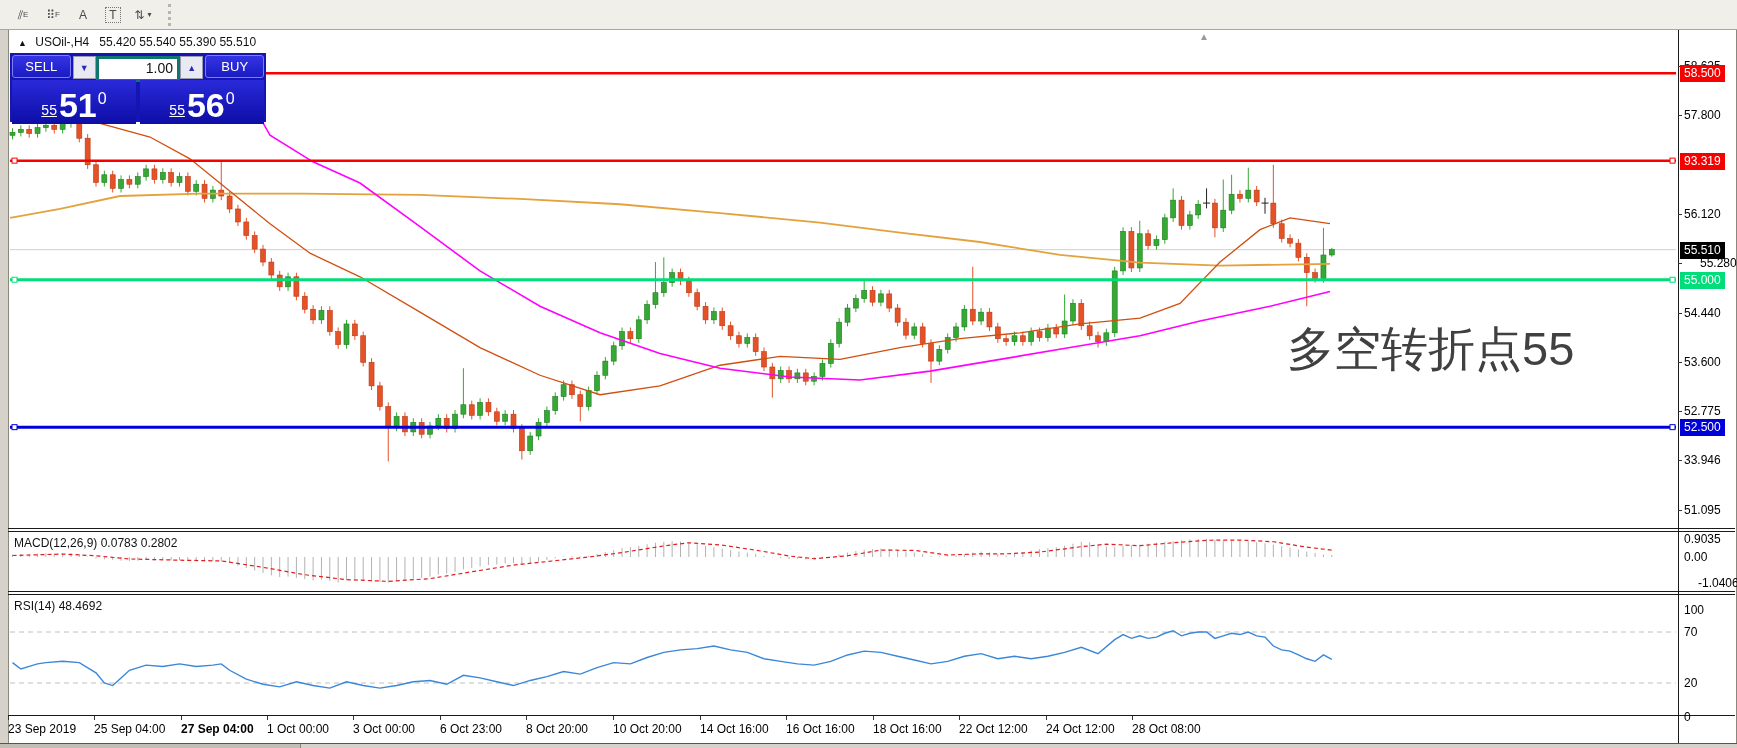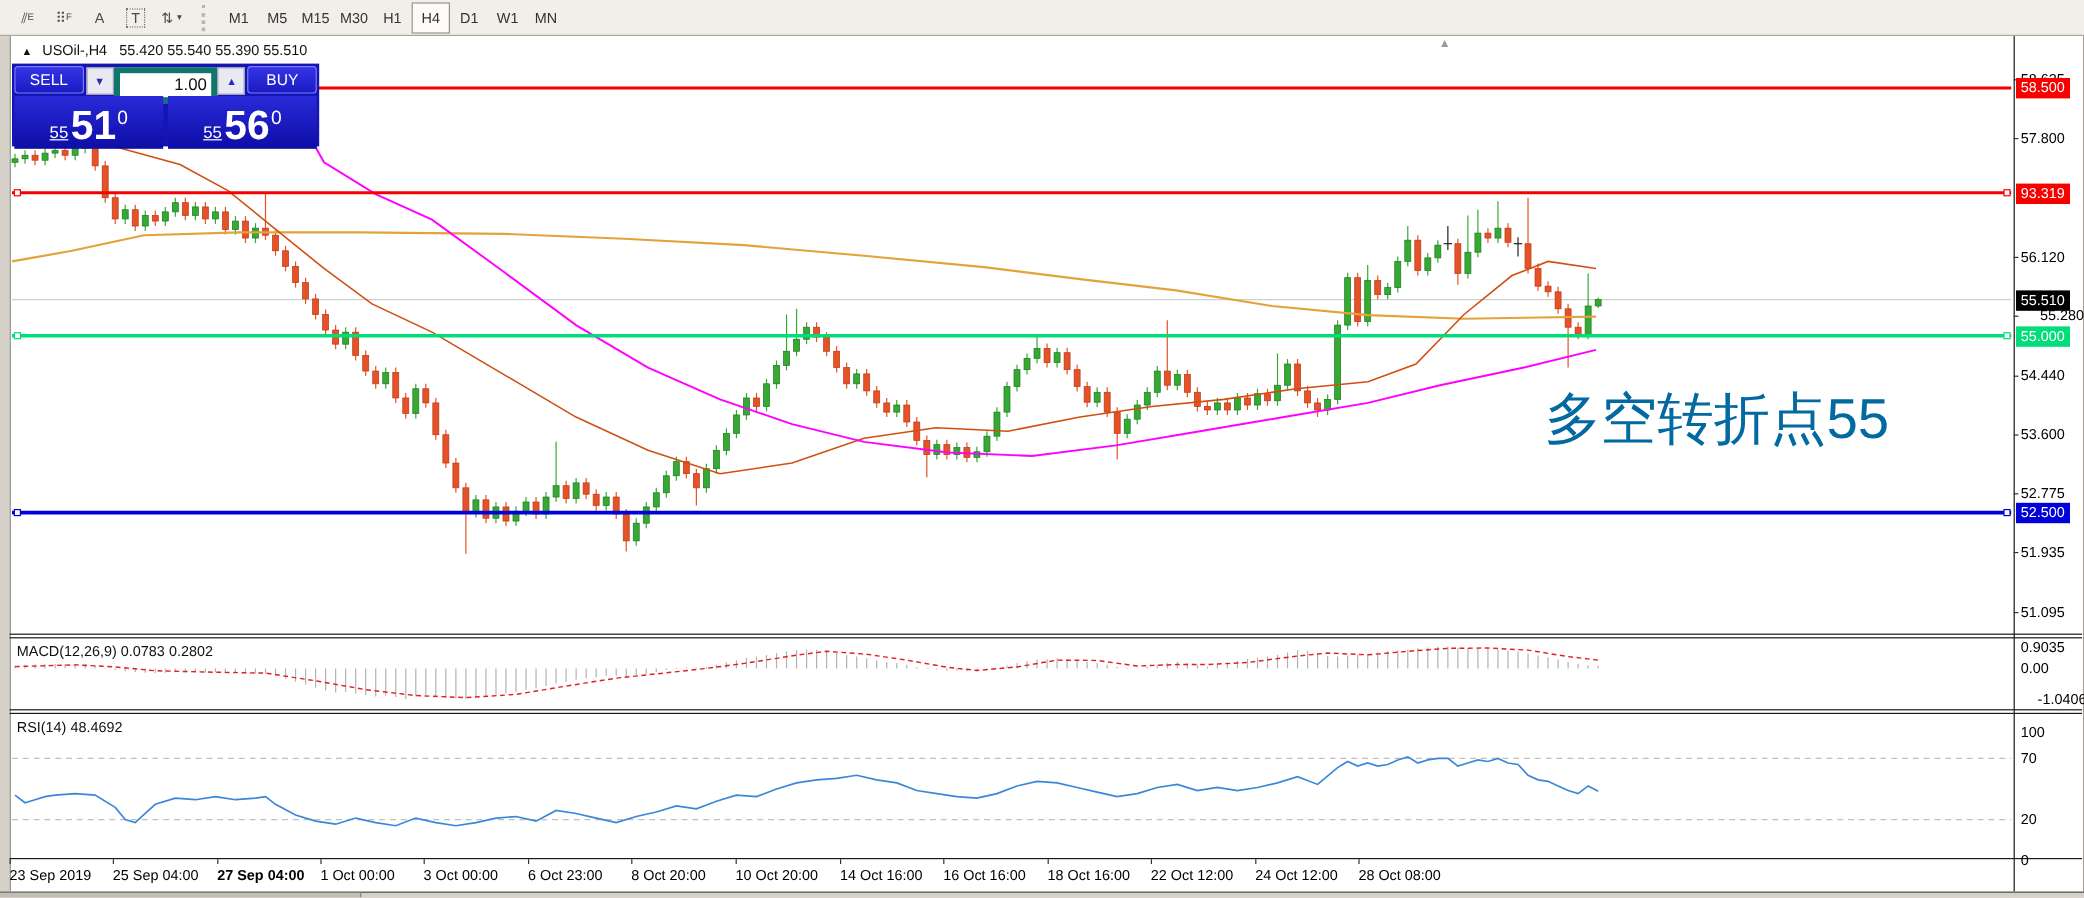--- a/index.html
+++ b/index.html
@@ -16,37 +16,37 @@
   .sep{position:absolute;left:8px;width:1727px;height:1px;background:#1a1a1a;}
   #axisline{position:absolute;left:1678px;top:30px;width:1px;height:713px;background:#1a1a1a;}
   
   #title{position:absolute;left:18px;top:35px;font-size:12px;color:#111;}
   #title .tri{font-size:9px;margin-right:5px;}
   
   #trade{position:absolute;left:10px;top:53px;width:256px;height:69px;background:#1515b4;z-index:6;}
   .trow1{position:absolute;left:0;top:2px;width:256px;height:23px;display:flex;}
   .tbtn-trade{width:58px;height:21px;margin:0 2px;background:linear-gradient(#3434e4,#1b1bc4);border:1px solid #7d7dff;border-radius:3px;color:#fff;font-size:13px;display:flex;align-items:center;justify-content:center;}
   .spin{width:22px;height:21px;margin:1px 0;background:#e9e9f2;border:1px solid #9a9ab4;display:flex;align-items:center;justify-content:center;color:#2a2ac0;font-size:9px;}
-  .lot{width:76px;height:19px;margin:1px 0;background:#fff;border:5px solid #0f766e;font-size:14px;color:#111;text-align:right;padding:1px 4px 0 0;}
+  .lot{width:76px;height:19px;margin:1px 0;background:#fff;border:3px solid #0f766e;font-size:14px;color:#111;text-align:right;padding:1px 4px 0 0;}
   .trow2{position:absolute;left:0;top:27px;width:256px;height:42px;display:flex;}
   .pbox{width:124px;height:42px;margin:0 2px;background:linear-gradient(#2a2ada,#0d0da6);color:#fff;display:flex;align-items:flex-end;justify-content:center;padding-bottom:2px;}
   .pbox .sm{font-size:14px;margin:0 2px 4px 0;text-decoration:underline;}
   .pbox .big{font-size:34px;line-height:34px;font-weight:bold;}
   .pbox .sup{font-size:16px;margin:0 0 14px 1px;}
   
   .pl{position:absolute;left:1684px;font-size:12px;color:#000;white-space:nowrap;}
   .badge{position:absolute;left:1680px;font-size:12px;color:#fff;padding:1px 4px 2px 4px;white-space:nowrap;}
   .tick{position:absolute;left:1678px;width:4px;height:1px;background:#333;}
   .ind-label{position:absolute;font-size:12px;color:#111;z-index:3;}
   .il-r{position:absolute;font-size:12px;color:#000;left:1684px;}
   
   .datelbl{position:absolute;top:722px;font-size:12px;color:#000;white-space:nowrap;}
   .dtick{position:absolute;top:716px;width:1px;height:4px;background:#333;}
   
-  #anno{position:absolute;left:1287px;top:318px;font-size:47px;color:#0369a1;z-index:5;white-space:nowrap;font-family:"Liberation Sans",sans-serif;}
+  #anno{position:absolute;left:1287px;top:318px;font-size:47px;color:#404040;z-index:5;white-space:nowrap;font-family:"Liberation Sans",sans-serif;}
   
   #shiftmark{position:absolute;left:1199px;top:31px;color:#9a9a9a;font-size:10px;z-index:2;}
   
   #bottom{position:absolute;left:0;top:743px;width:1737px;height:5px;background:#d6d2ca;border-top:1px solid #555;}
   #hthumb{position:absolute;left:0;top:744px;width:300px;height:4px;background:#c2beb4;border-right:1px solid #8a877d;}
 </style>
 </head>
 <body>
 <div id="stage">
 
@@ -64,31 +64,20 @@
         <span>A</span>
       </div>
     <div class="tbtn">
         <span style="border:1px dotted #777;padding:0 3px">T</span>
       </div>
     <div class="tbtn">
         <span>⇅</span>
         <span style="font-size:8px;margin-left:3px">▾</span>
       </div>
     <div class="tbsep"></div>
-    <div id="tfbar" style="display:flex">
-        <div class="tf">M1</div>
-        <div class="tf">M5</div>
-        <div class="tf">M15</div>
-        <div class="tf">M30</div>
-        <div class="tf">H1</div>
-        <div class="tf active">H4</div>
-        <div class="tf">D1</div>
-        <div class="tf">W1</div>
-        <div class="tf">MN</div>
-      </div>
   </div>
 
   <div id="chartwin"></div>
 
   <svg id="cv" width="1737" height="748">
       <line x1="10" y1="249.67330677290846" x2="1676" y2="249.67330677290846" stroke="#cfcfcf" stroke-width="1"></line>
       <line x1="12.5" y1="557" x2="12.5" y2="554.54" stroke="#b2b2b2" stroke-width="1"></line>
       <line x1="20.85" y1="557" x2="20.85" y2="554.048" stroke="#b2b2b2" stroke-width="1"></line>
       <line x1="29.2" y1="557" x2="29.2" y2="553.802" stroke="#b2b2b2" stroke-width="1"></line>
       <line x1="37.55" y1="557" x2="37.55" y2="553.556" stroke="#b2b2b2" stroke-width="1"></line>
@@ -636,21 +625,21 @@
     <div class="pl" style="top: 206.705px;">56.120</div>
     <div class="tick" style="top: 213.705px;"></div>
     <div class="pl" style="top: 256.235px; margin-left: 16px;">55.280</div>
     <div class="tick" style="top: 263.235px;"></div>
     <div class="pl" style="top: 305.765px;">54.440</div>
     <div class="tick" style="top: 312.765px;"></div>
     <div class="pl" style="top: 355.295px;">53.600</div>
     <div class="tick" style="top: 362.295px;"></div>
     <div class="pl" style="top: 403.94px;">52.775</div>
     <div class="tick" style="top: 410.94px;"></div>
-    <div class="pl" style="top: 453.47px;">51.935</div>
+    <div class="pl" style="top: 453.47px;">33.946</div>
     <div class="tick" style="top: 460.47px;"></div>
     <div class="pl" style="top: 503px;">51.095</div>
     <div class="tick" style="top: 510px;"></div>
     <div class="badge" style="background: rgb(246, 0, 0); top: 65.3705px;">58.500</div>
     <div class="badge" style="background: rgb(246, 0, 0); top: 152.637px;">93.319</div>
     <div class="badge" style="background: rgb(0, 0, 0); top: 241.673px;">55.510</div>
     <div class="badge" style="background: rgb(0, 221, 122); top: 271.745px;">55.000</div>
     <div class="badge" style="background: rgb(0, 0, 216); top: 419.155px;">52.500</div>
     <div class="il-r" style="top: 531.818px;">0.9035</div>
     <div class="il-r" style="top: 550px;">0.00</div>

